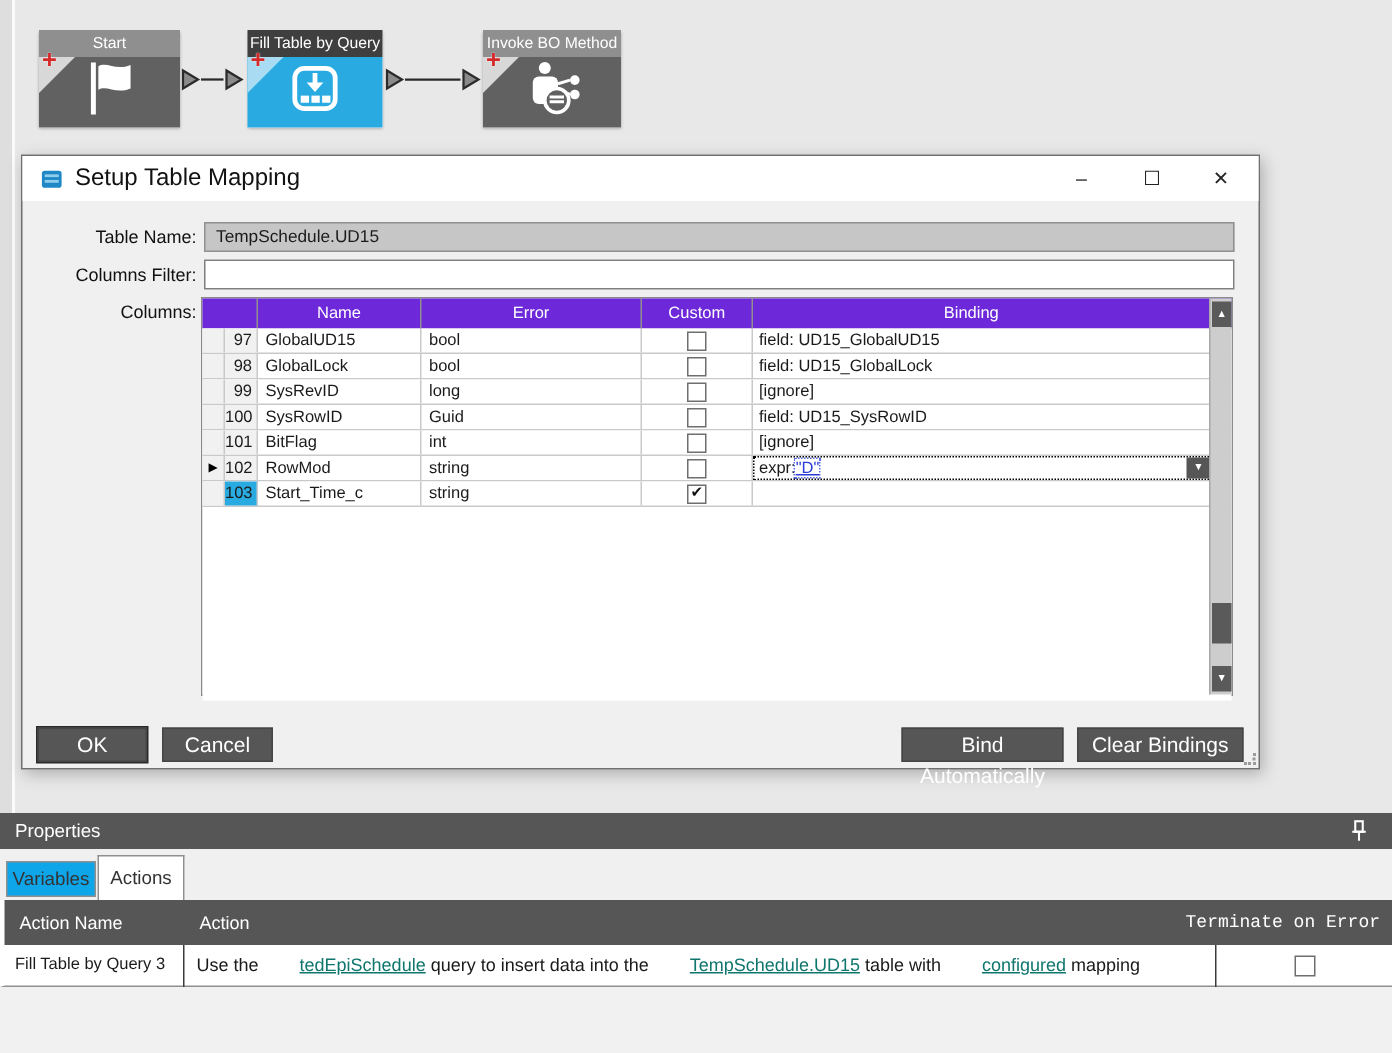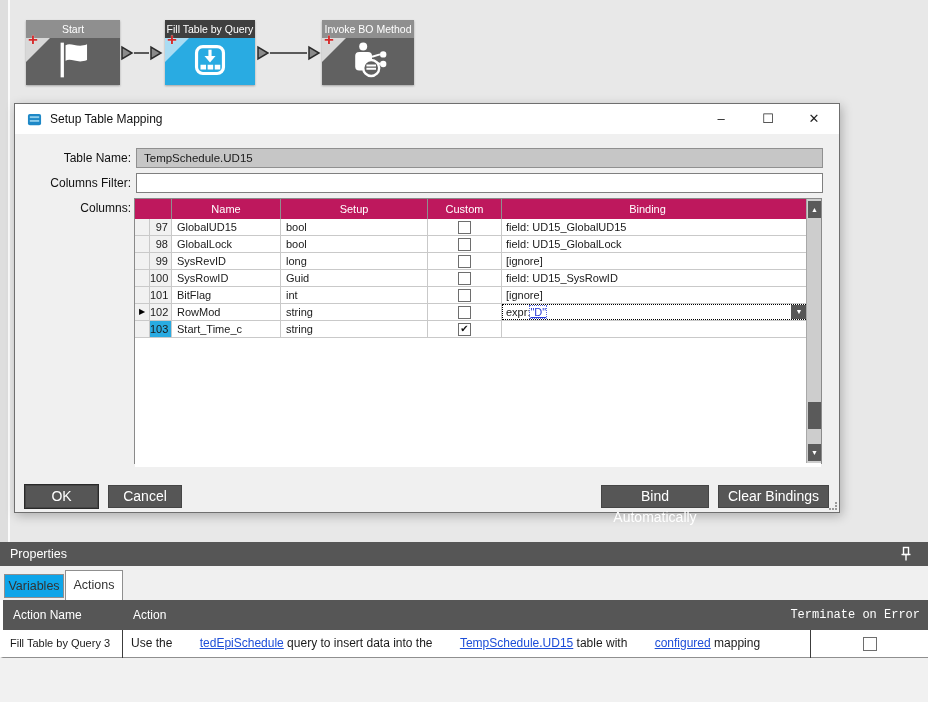--- a/index.html
+++ b/index.html
@@ -18,30 +18,30 @@
   .notch.blue { border-top-color:#a9dcf3; }
   .plus { position:absolute; left:2px; top:-7px; color:#d42a2a; font-size:17px; font-weight:bold; line-height:17px; text-shadow:0 0 1px #fff; }
   .gray-title { background:#8f8f8f; }
   .dark-title { background:#3f3f3f; }
   .gray-body { background:#616161; }
   .blue-body { background:#29abe2; }
 
   
   #dialog { left:14px; top:103px; width:826px; height:410px; background:#f0f0f0; border:1px solid #6f6f6f; box-shadow:2px 3px 10px rgba(0,0,0,.25); }
   #dlg-titlebar { position:absolute; left:0; top:0; width:100%; height:30px; background:#fff; display:flex; align-items:center; }
-  #dlg-title { font-size:12px; color:#111; margin-left:8px; }
+  #dlg-title { font-size:16px; color:#111; margin-left:8px; }
   .win-btn { position:absolute; top:0; width:30px; height:29px; text-align:center; line-height:29px; font-size:13px; color:#222; }
   .dlg-label { position:absolute; width:116px; text-align:right; font-size:12px; color:#111; line-height:20px; }
   .dlg-field { position:absolute; left:121px; width:687px; height:20px; font-size:11.5px; line-height:18px; padding:0 7px; }
   #table-name-field { background:#c6c6c6; border:1px solid #909090; color:#1a1a1a; }
   #columns-filter-field { background:#fff; border:1px solid #7f7f7f; font-family:"Liberation Sans",sans-serif; font-size:11.5px; width:687px; height:20px; padding:0 6px; }
 
   
   #grid { position:absolute; left:119px; top:94px; width:688px; height:266px; background:#fff; border:1px solid #8a8a8a; }
-  #grid-header { display:flex; height:20px; background:#be185d; color:#fff; font-size:11px; }
+  #grid-header { display:flex; height:20px; background:#6d28d9; color:#fff; font-size:11px; }
   #grid-header .hc { border-right:1px solid #8f8f8f; text-align:center; line-height:20px; }
   .grow { display:flex; height:17px; border-bottom:1px solid #c9c9c9; background:#fff; font-size:11px; }
   .c { border-right:1px solid #c9c9c9; line-height:16px; overflow:hidden; white-space:nowrap; }
   .c.gut { width:15px; background:#f1f1f1; text-align:center; font-size:8px; line-height:16px; color:#000; }
   .c.num { width:22px; background:#f1f1f1; text-align:right; padding-right:3px; }
   .c.num.sel { background:#29abe2; }
   .c.name { width:109px; padding-left:5px; }
   .c.type { width:147px; padding-left:5px; }
   .c.custom { width:74px; display:flex; align-items:center; justify-content:center; }
   .c.bind { width:306px; padding-left:4px; border-right:none; position:relative; }
@@ -76,21 +76,21 @@
   #tab-actions { left:65px; top:4px; width:58px; height:30px; background:#fff; border:1px solid #8f8f8f; border-bottom:none; line-height:28px; z-index:2; }
   #act-header { position:absolute; left:0; top:58px; width:100%; height:30px; background:#565656; color:#fff; font-size:12px; border-left:3px solid #fff; }
   #act-header .h1 { position:absolute; left:10px; line-height:30px; }
   #act-header .h2 { position:absolute; left:130px; line-height:30px; }
   #act-header .h3 { position:absolute; right:8px; line-height:30px;font-family:Liberation Mono, monospace; }
   #act-row { position:absolute; left:0; top:88px; width:100%; height:28px; background:#fff; border-bottom:1px solid #8f8f8f; border-left:3px solid #fff; }
   #act-col1 { position:absolute; left:0; top:0; width:119px; height:44px; font-size:11px; line-height:27px; padding-left:7px; white-space:nowrap; overflow:hidden; }
   #act-col2 { position:absolute; left:119px; top:0; width:688px; height:28px; border-left:1px solid #3c3c3c; font-size:12px; line-height:27px; padding-left:8px; white-space:nowrap; }
   #act-col3 { position:absolute; left:807px; top:0; right:0; height:28px; border-left:1px solid #3c3c3c; display:flex; align-items:center; justify-content:center; }
   #act-col3 .cb { width:14px; height:14px; }
-  .alink { color:#1d4ed8; text-decoration:underline;padding-left:24px; }
+  .alink { color:#0f766e; text-decoration:underline;padding-left:24px; }
 </style>
 </head>
 <body>
 
 <div id="canvas" class="abs">
 
   <div class="node" style="left:16px;top:20px;width:94px;">
     <div class="node-title gray-title">Start</div>
     <div class="node-body gray-body">
       <div class="notch"></div>
@@ -171,21 +171,21 @@
 
   <div class="dlg-label" style="top:69px;">Columns Filter:</div>
   <input id="columns-filter-field" class="abs" style="left: 121px; top: 69px;" value="">
 
   <div class="dlg-label" style="top:94px;">Columns:</div>
 
   <div id="grid">
     <div id="grid-header">
       <div class="hc" style="width:37px;"></div>
       <div class="hc" style="width:109px;">Name</div>
-      <div class="hc" style="width:147px;">Setup</div>
+      <div class="hc" style="width:147px;">Error</div>
       <div class="hc" style="width:74px;">Custom</div>
       <div class="hc" style="width:291px;border-right:none;">Binding</div>
     </div>
 
     <div class="grow">
       <div class="c gut"></div>
       <div class="c num">97</div>
       <div class="c name">GlobalUD15</div>
       <div class="c type">bool</div>
       <div class="c custom">

